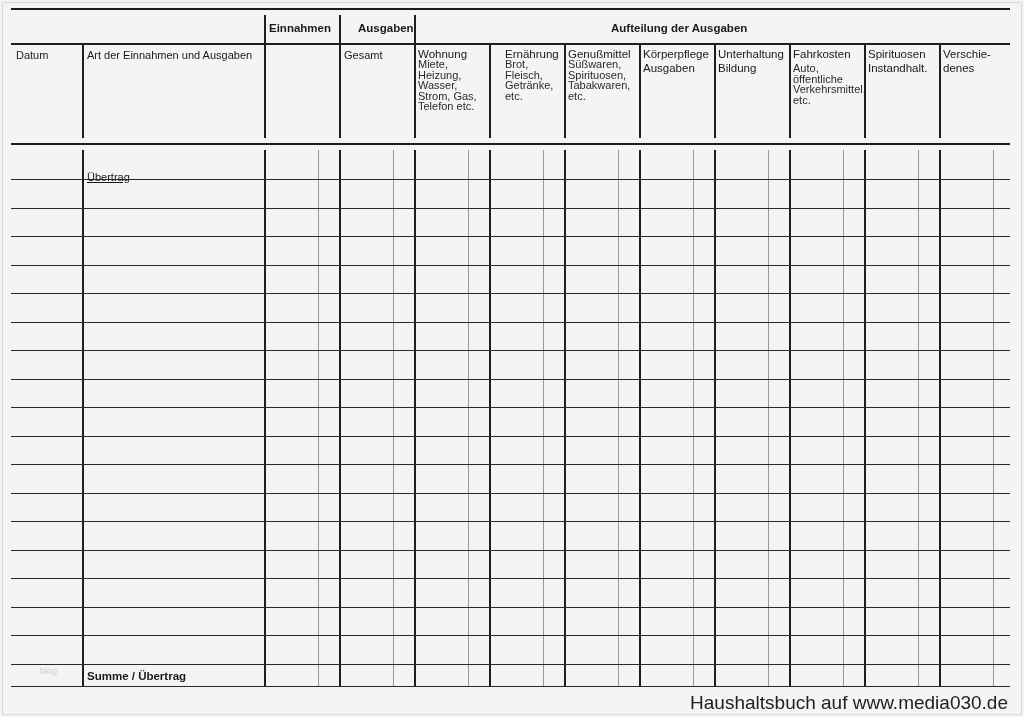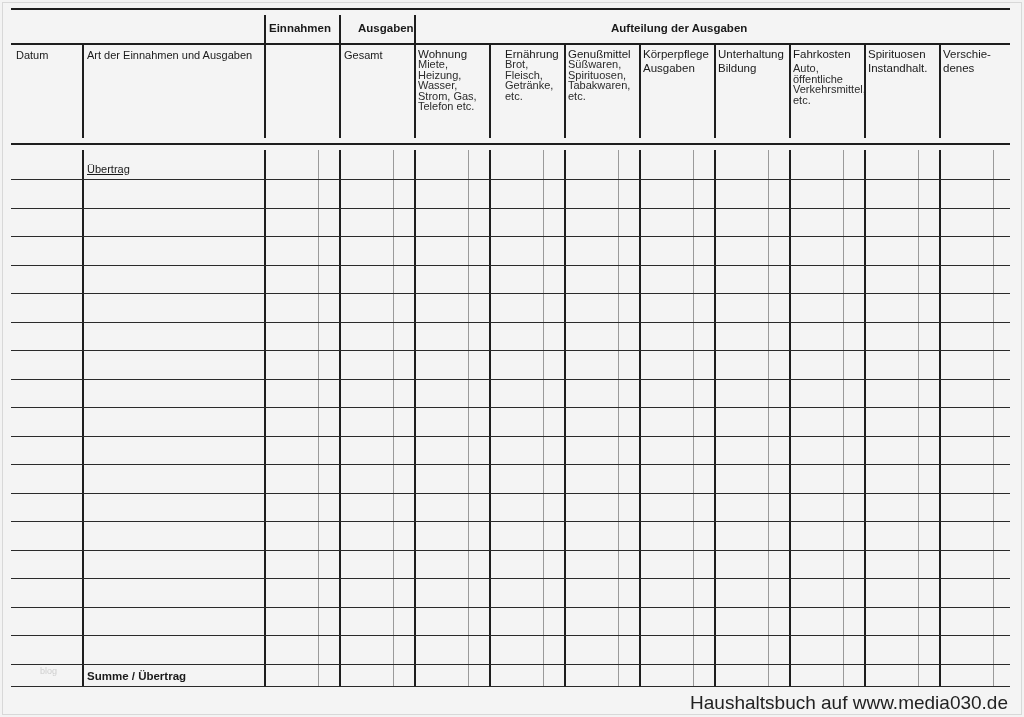--- a/index.html
+++ b/index.html
@@ -132,18 +132,18 @@
       <div class="hline thin" style="left: 11px; width: 999px; top: 493px;"></div>
       <div class="hline thin" style="left: 11px; width: 999px; top: 521px;"></div>
       <div class="hline thin" style="left: 11px; width: 999px; top: 550px;"></div>
       <div class="hline thin" style="left: 11px; width: 999px; top: 578px;"></div>
       <div class="hline thin" style="left: 11px; width: 999px; top: 607px;"></div>
       <div class="hline thin" style="left: 11px; width: 999px; top: 635px;"></div>
       <div class="hline thin" style="left: 11px; width: 999px; top: 664px;"></div>
       <div class="hline thin" style="left: 11px; width: 999px; top: 686px;"></div>
     </div>
 
-  <div class="txt" style="left:87px;top:163px;text-decoration:underline;">Übertrag</div>
+  <div class="txt" style="left:87px;top:171px;text-decoration:underline;">Übertrag</div>
   <div class="txt bold" style="left:87px;top:669px;">Summe / Übertrag</div>
   <div class="watermark">blog</div>
 
   <div class="footer">Haushaltsbuch auf www.media030.de</div>
 </div>
 
 </body></html>

